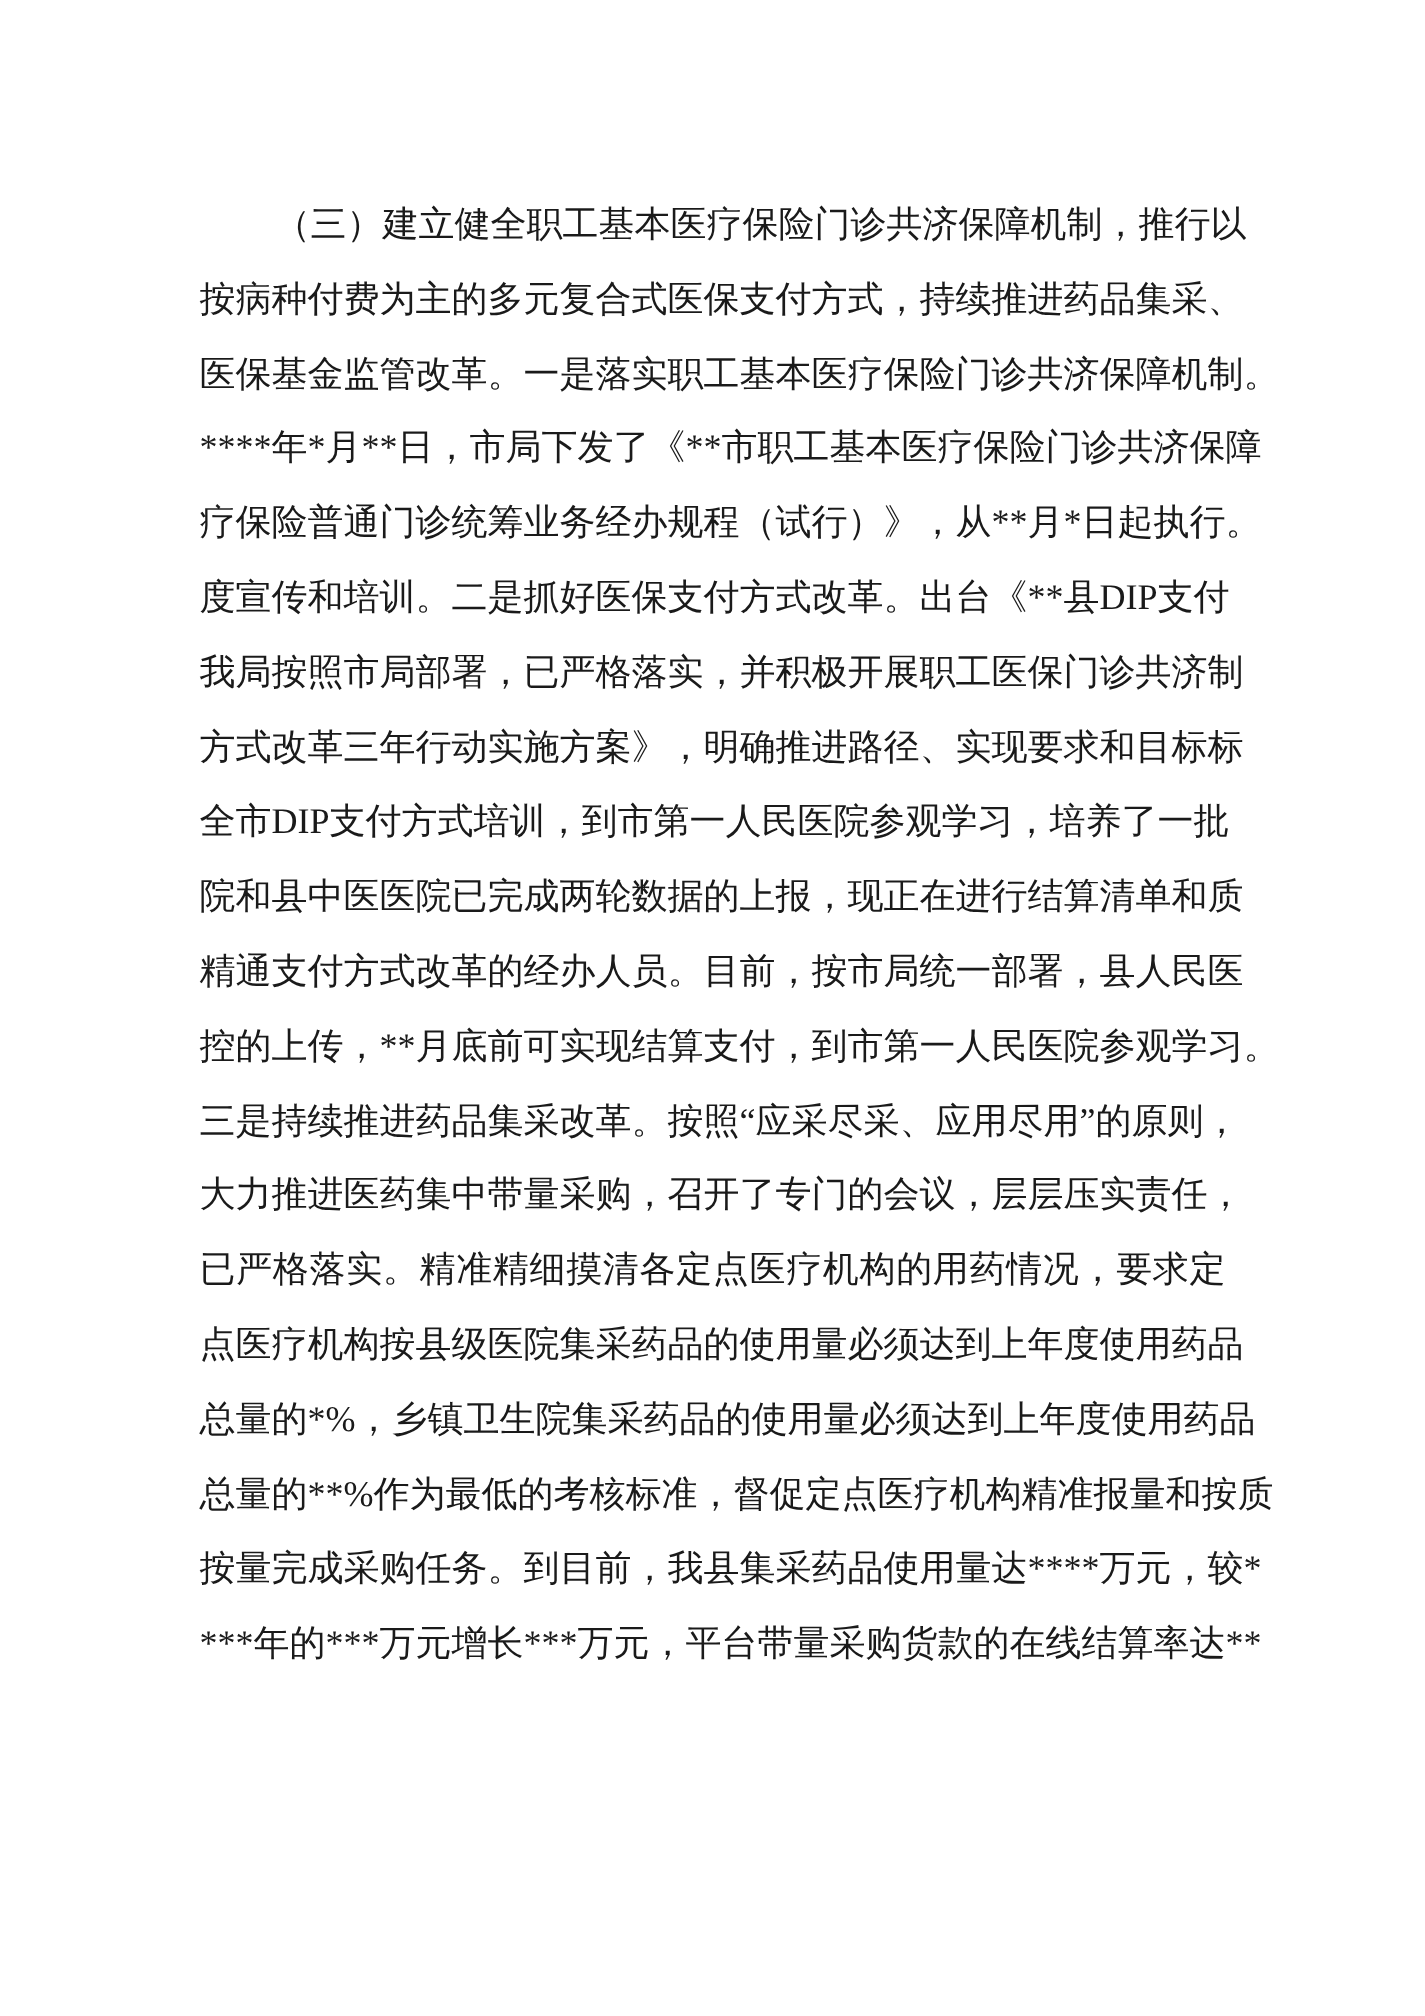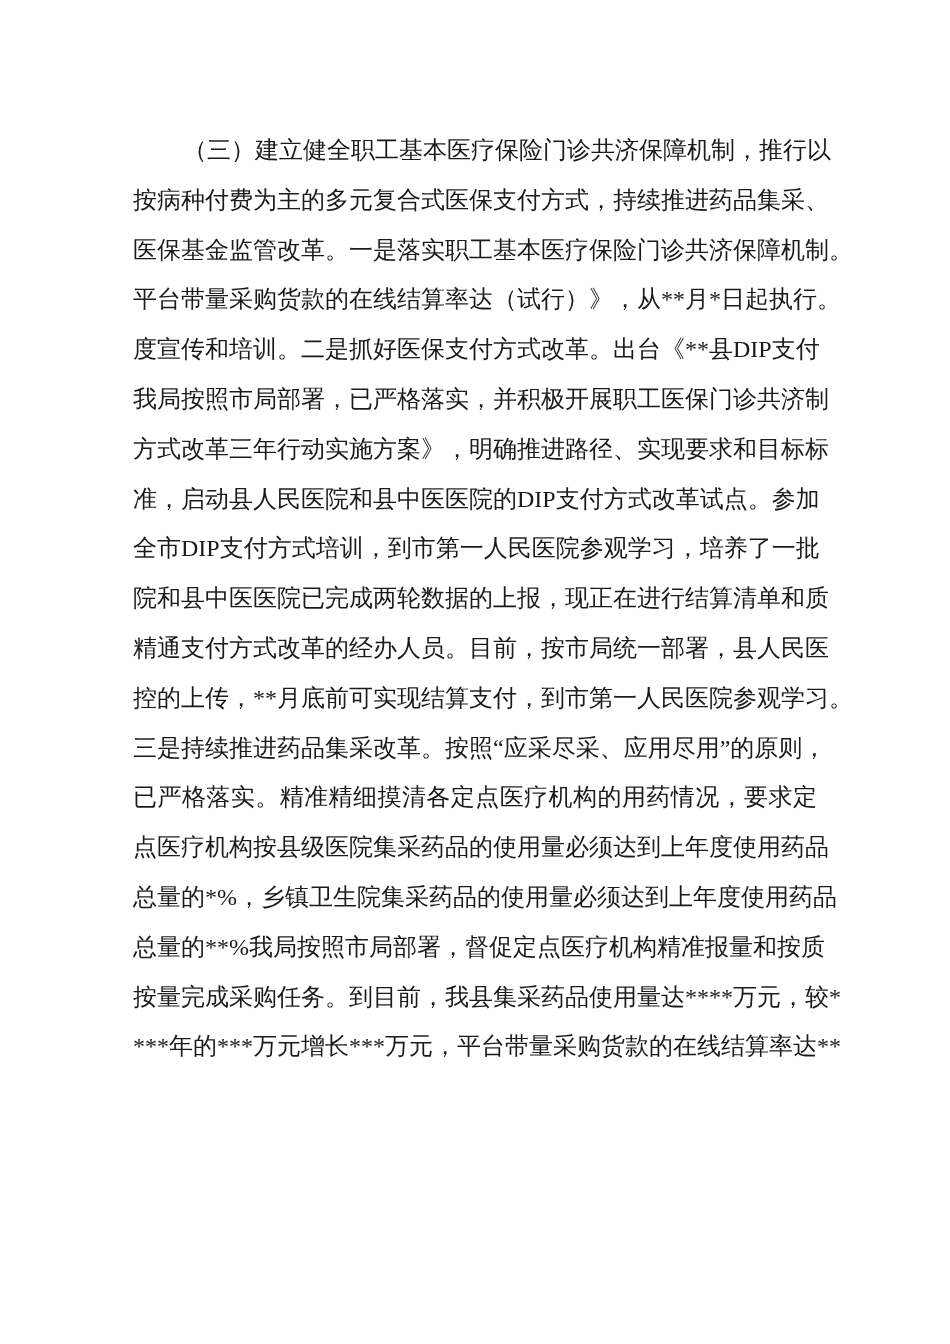--- a/index.html
+++ b/index.html
@@ -40,30 +40,31 @@
   }
 </style>
 </head>
 <body>
 
 <div class="page">
   <div class="textblock">
     <div class="line first">（三）建立健全职工基本医疗保险门诊共济保障机制，推行以</div>
     <div class="line">按病种付费为主的多元复合式医保支付方式，持续推进药品集采、</div>
     <div class="line">医保基金监管改革。一是落实职工基本医疗保险门诊共济保障机制。</div>
-    <div class="line">平台带量采购货款的在线结算率达（试行）》，从**月*日起执行。</div>
+    <div class="line">****年*月**日，市局下发了《**市职工基本医疗保险门诊共济保障</div>
+    <div class="line">疗保险普通门诊统筹业务经办规程（试行）》，从**月*日起执行。</div>
     <div class="line">度宣传和培训。二是抓好医保支付方式改革。出台《**县DIP支付</div>
     <div class="line">我局按照市局部署，已严格落实，并积极开展职工医保门诊共济制</div>
     <div class="line">方式改革三年行动实施方案》，明确推进路径、实现要求和目标标</div>
-    <div class="line">准，启动县人民医院和县中医医院的DIP支付方式改革试点。参加</div>
     <div class="line">全市DIP支付方式培训，到市第一人民医院参观学习，培养了一批</div>
     <div class="line">院和县中医医院已完成两轮数据的上报，现正在进行结算清单和质</div>
     <div class="line">精通支付方式改革的经办人员。目前，按市局统一部署，县人民医</div>
     <div class="line">控的上传，**月底前可实现结算支付，到市第一人民医院参观学习。</div>
     <div class="line">三是持续推进药品集采改革。按照“应采尽采、应用尽用”的原则，</div>
+    <div class="line">大力推进医药集中带量采购，召开了专门的会议，层层压实责任，</div>
     <div class="line">已严格落实。精准精细摸清各定点医疗机构的用药情况，要求定</div>
     <div class="line">点医疗机构按县级医院集采药品的使用量必须达到上年度使用药品</div>
     <div class="line">总量的*%，乡镇卫生院集采药品的使用量必须达到上年度使用药品</div>
-    <div class="line">总量的**%我局按照市局部署，督促定点医疗机构精准报量和按质</div>
+    <div class="line">总量的**%作为最低的考核标准，督促定点医疗机构精准报量和按质</div>
     <div class="line">按量完成采购任务。到目前，我县集采药品使用量达****万元，较*</div>
     <div class="line last">***年的***万元增长***万元，平台带量采购货款的在线结算率达**</div>
   </div>
 </div>
 
 </body></html>

